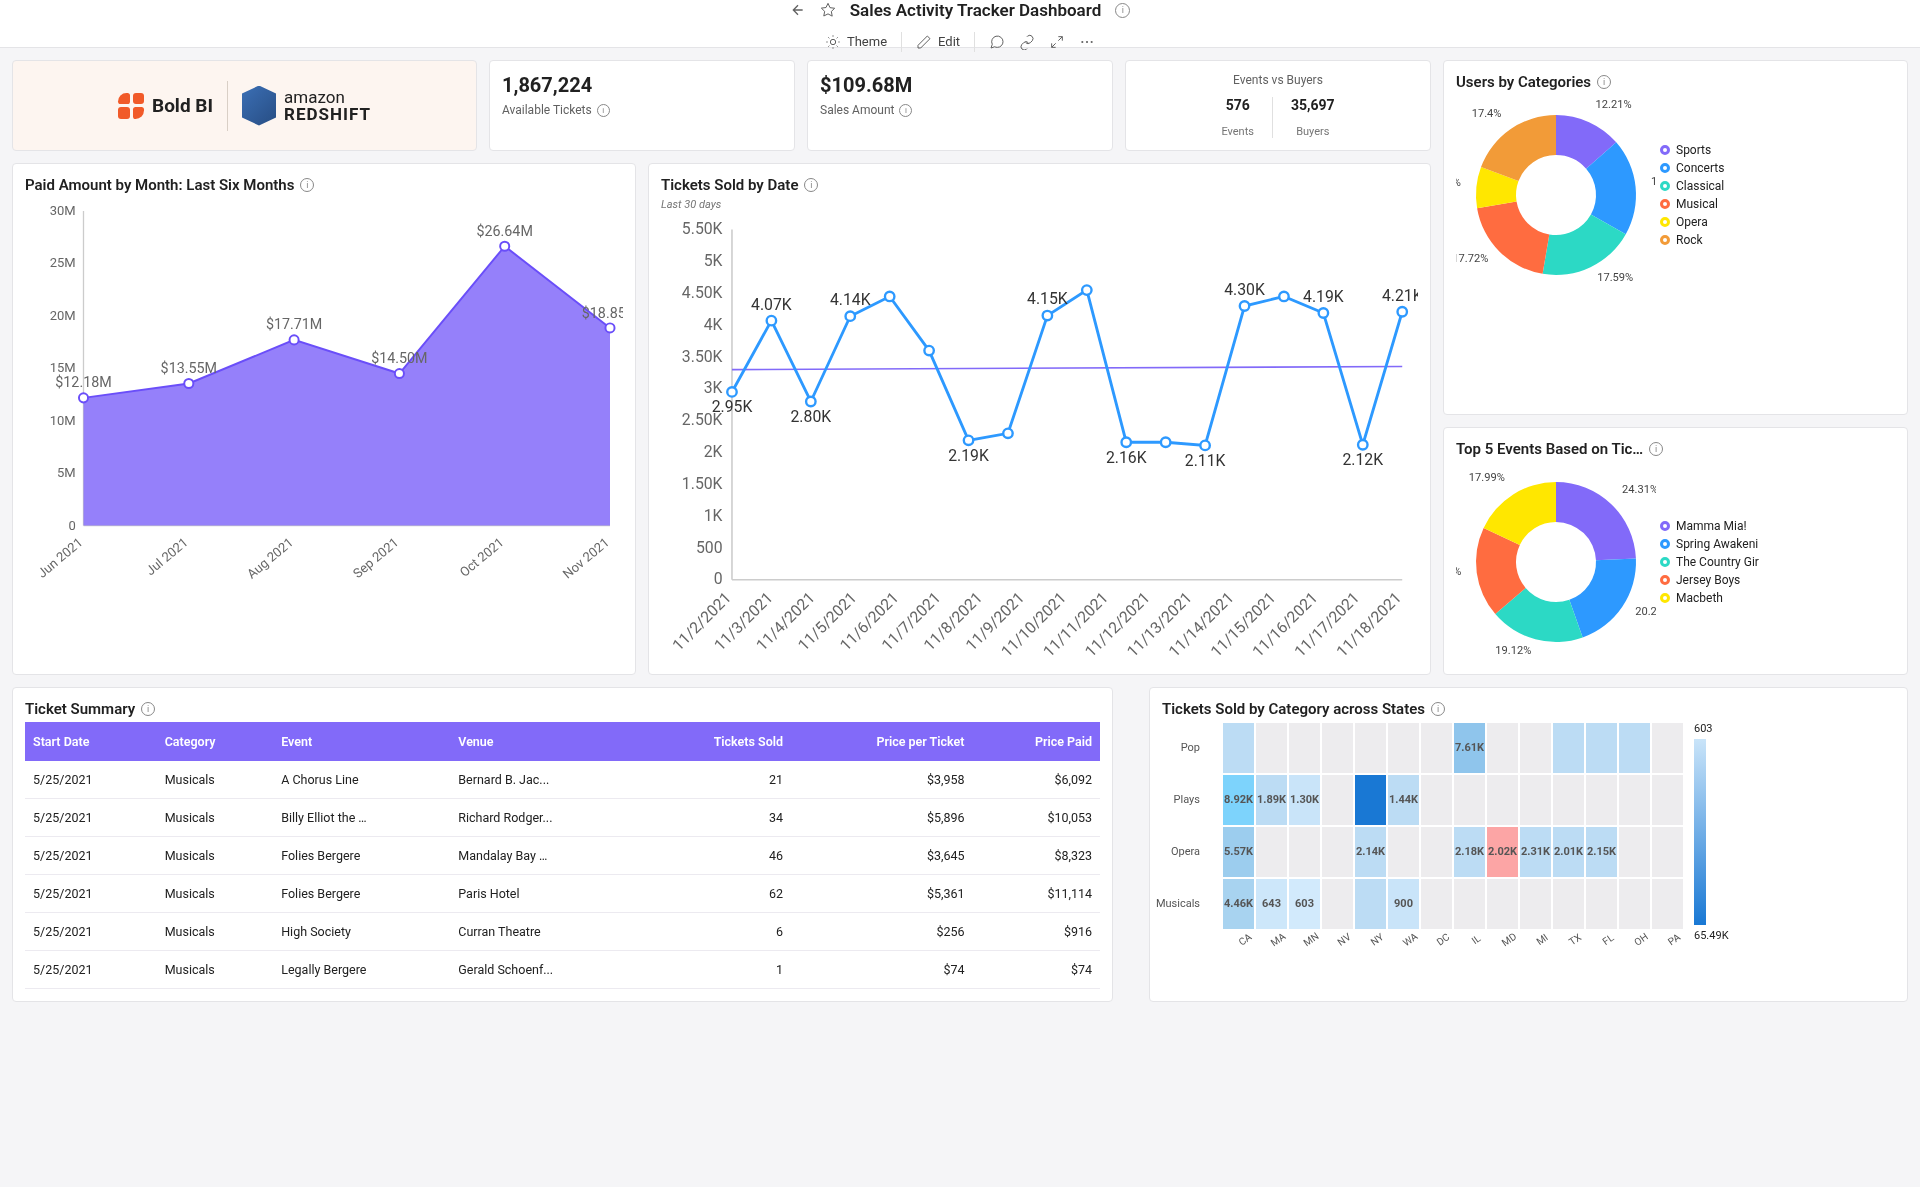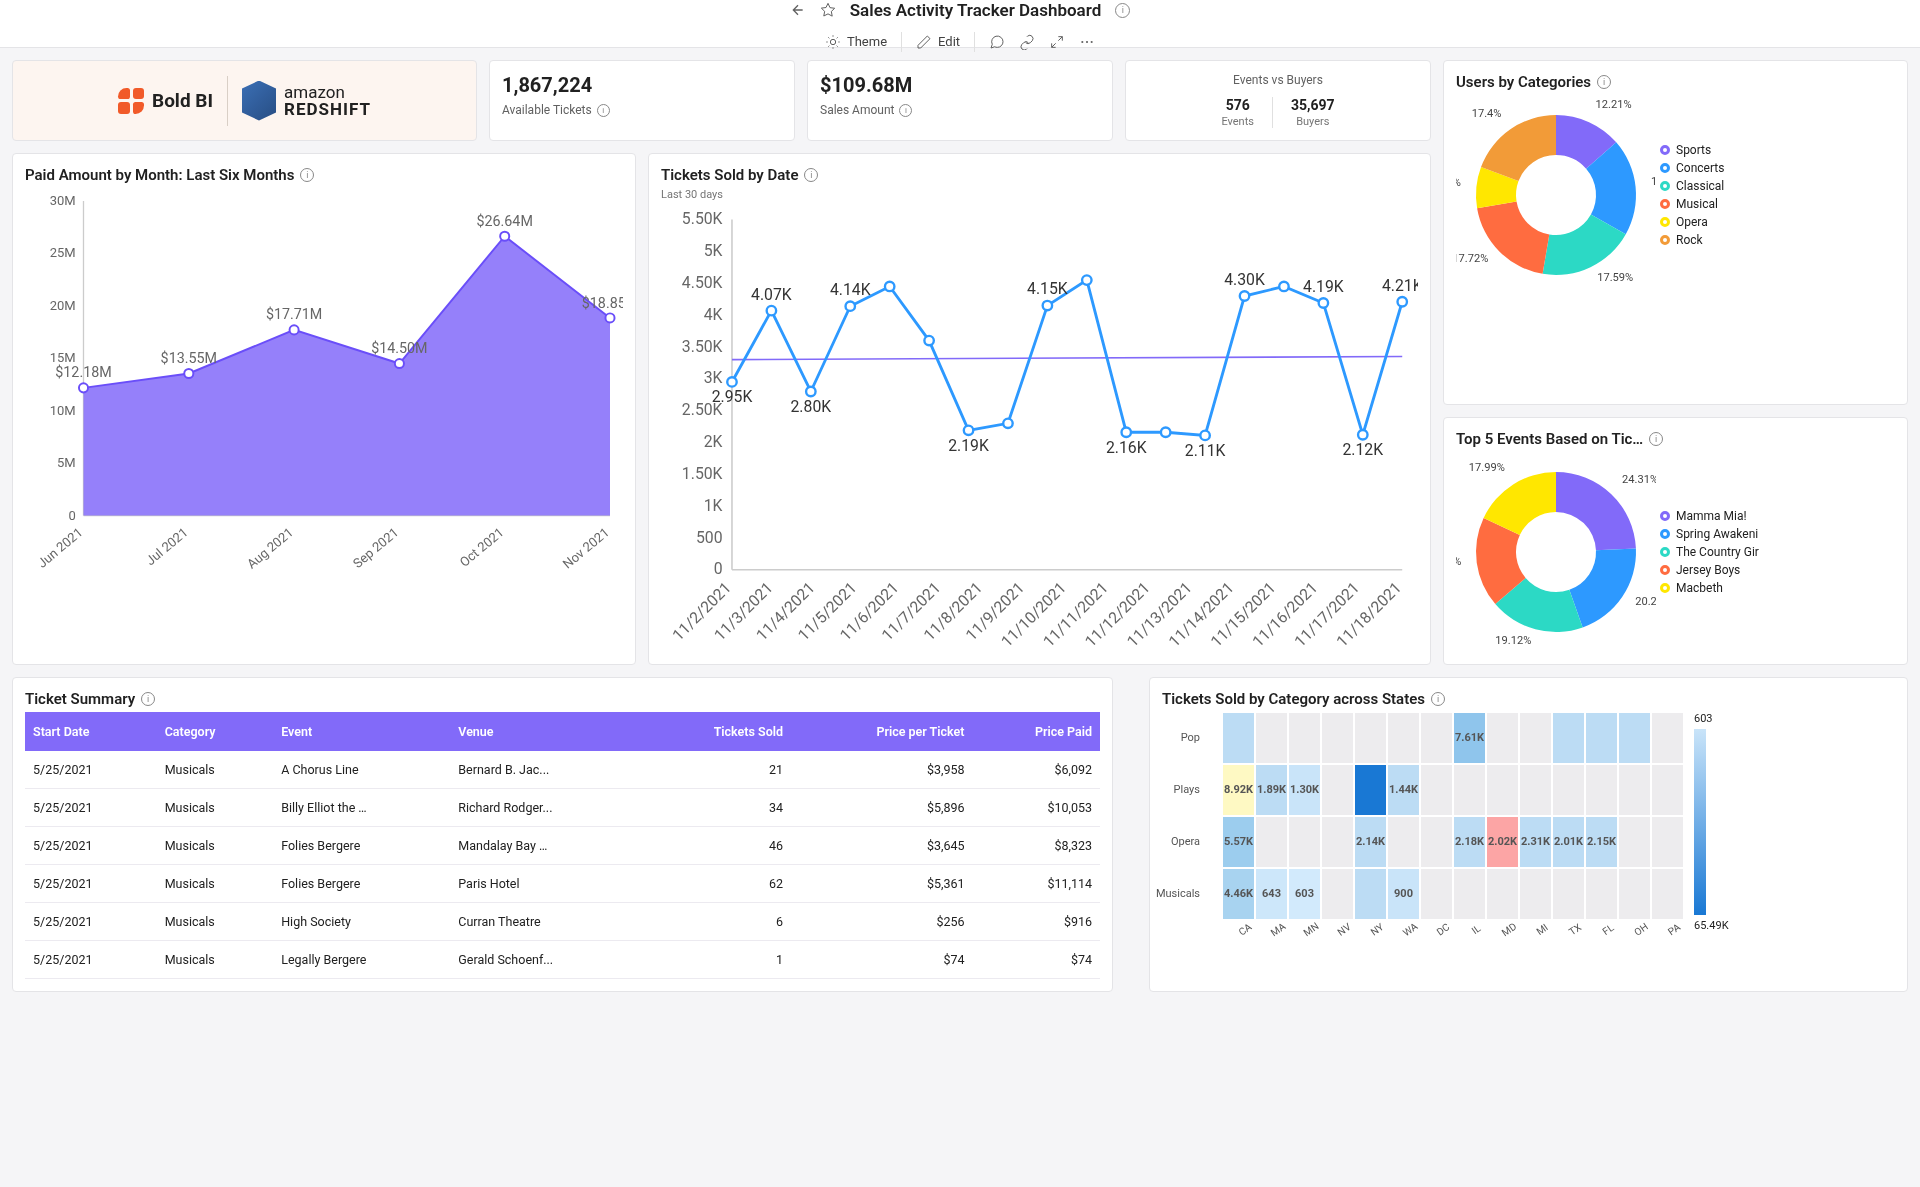--- a/index.html
+++ b/index.html
@@ -9,21 +9,21 @@
   .topbar-right { display: flex; align-items: center; gap: 14px; }
   .topbar .title { font-size: 17px; font-weight: 600; }
   .ico { width: 16px; height: 16px; display: inline-flex; align-items: center; justify-content: center; color: #616161; }
   .ico svg { width: 100%; height: 100%; }
   .tb-btn { display: flex; align-items: flex-start; gap: 6px; font-size: 13px; color: #424242; cursor: pointer; }
   .vdiv { width: 1px; height: 20px; background: #e0e0e0; }
   .board { padding: 12px; display: grid; grid-template-columns: repeat(12, 1fr); grid-auto-rows: min-content; gap: 12px; }
   .card { background: #fff; border: 1px solid #e4e4e7; border-radius: 4px; padding: 12px; position: relative; overflow: hidden; }
   .card h3 { font-size: 15px; font-weight: 600; margin-bottom: 4px; display: flex; align-items: center; gap: 6px; }
   .card h3 .info { width:14px; height:14px; border:1px solid #888; border-radius:50%; font-size:9px; line-height:12px; text-align:center; color:#888; font-weight:400; }
-  .sub { font-size: 11px; color: #757575; margin-bottom: 6px; }
+  .sub { font-size: 11px; color: #757575; margin-bottom: 6px; font-style: italic; }
   .kpi-val { font-size: 20px; font-weight: 700; }
   .kpi-label { font-size: 12px; color: #616161; margin-top: 6px; display:flex; align-items:center; gap:5px;}
   
   .logo-card { display:flex; align-items:center; justify-content:center; gap:14px; background:#fdf5f0; }
   .logo-bold { display:flex; align-items:center; gap:8px; font-weight:700; font-size:19px;}
   .logo-bold .mark { width:26px; height:26px; display:grid; grid-template-columns:1fr 1fr; grid-template-rows:1fr 1fr; gap:3px;}
   .logo-bold .mark span { background:#f15a29; border-radius:3px;}
   .logo-bold .mark span:nth-child(1){border-top-left-radius:10px;}
   .logo-bold .mark span:nth-child(4){border-bottom-right-radius:10px;}
   .logo-sep { width:1px; height:50px; background:#d9cfc6;}
@@ -32,21 +32,21 @@
   .logo-aws .txt{display:flex;flex-direction:column;line-height:1;}
   .logo-aws .txt .l1{font-weight:400;}
   .logo-aws .txt .l2{font-weight:700;letter-spacing:1px;}
   
   .eb { text-align:center; }
   .eb-title{font-size:12px;color:#616161;}
   .eb-row{display:flex;justify-content:center;gap:0;margin-top:10px;}
   .eb-cell{padding:0 18px;}
   .eb-cell + .eb-cell{border-left:1px solid #e0e0e0;}
   .eb-num{font-weight:700;font-size:14px;}
-  .eb-lab{font-size:11px;color:#757575;margin-top:2px;}
+  .eb-lab{font-size:11px;color:#757575;margin-top:12px;}
   
   .chart-svg { width:100%; }
   
   .donut-wrap{display:flex;gap:4px;align-items:center;}
   .donut-wrap svg{flex-shrink:0;}
   .legend{font-size:12px;}
   .legend div{display:flex;align-items:center;gap:6px;margin:4px 0;}
   .legend .sw{width:10px;height:10px;border-radius:50%;border:3px solid;background:#fff;}
   
   table { width:100%; border-collapse: collapse; font-size:12.5px;}
@@ -480,21 +480,21 @@
           <div class="hm-cell" style="background:#edecee"></div>
           <div class="hm-cell" style="background:#edecee"></div>
           <div class="hm-cell" style="background:#8fc5ec">7.61K</div>
           <div class="hm-cell" style="background:#edecee"></div>
           <div class="hm-cell" style="background:#edecee"></div>
           <div class="hm-cell" style="background:#bcdcf4"></div>
           <div class="hm-cell" style="background:#bcdcf4"></div>
           <div class="hm-cell" style="background:#bcdcf4"></div>
           <div class="hm-cell" style="background:#edecee"></div>
           <div class="hm-label">Plays</div>
-          <div class="hm-cell" style="background:#fef9c3">8.92K</div>
+          <div class="hm-cell" style="background:#7dd3fc">8.92K</div>
           <div class="hm-cell" style="background:#bcdcf4">1.89K</div>
           <div class="hm-cell" style="background:#c9e4f9">1.30K</div>
           <div class="hm-cell" style="background:#edecee"></div>
           <div class="hm-cell" style="background:#1978d4"></div>
           <div class="hm-cell" style="background:#bcdcf4">1.44K</div>
           <div class="hm-cell" style="background:#edecee"></div>
           <div class="hm-cell" style="background:#edecee"></div>
           <div class="hm-cell" style="background:#edecee"></div>
           <div class="hm-cell" style="background:#edecee"></div>
           <div class="hm-cell" style="background:#edecee"></div>

